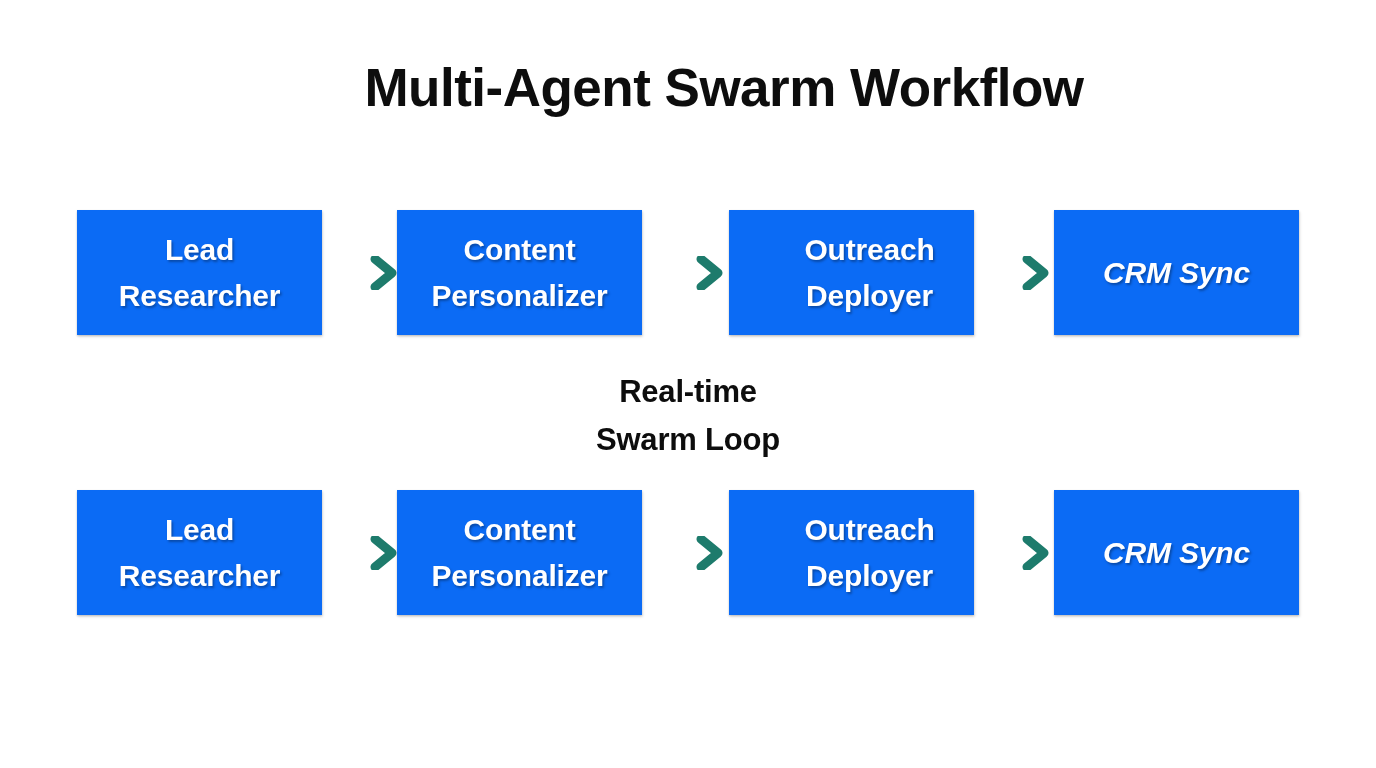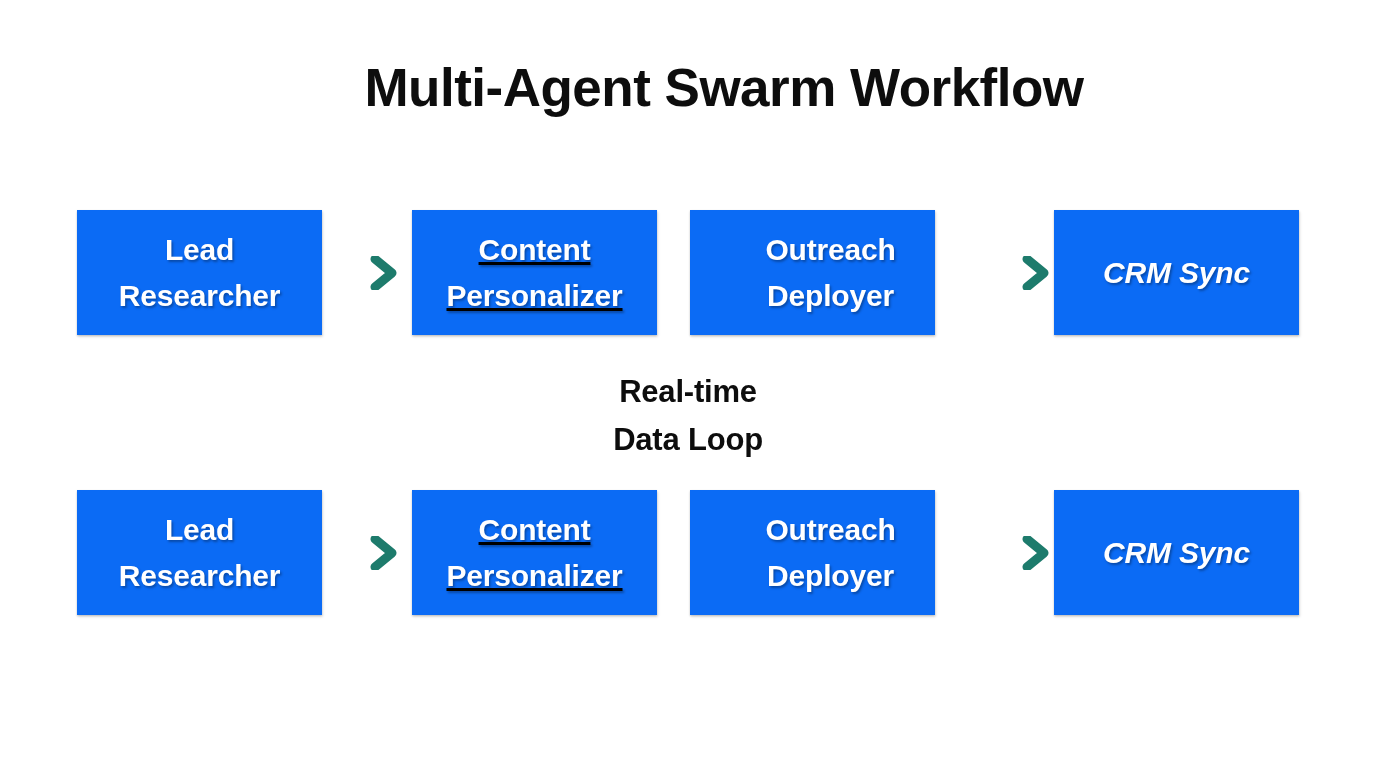--- a/index.html
+++ b/index.html
@@ -70,22 +70,22 @@
     font-weight: 700;
     line-height: 1.52;
     text-align: center;
     letter-spacing: -0.2px;
     text-shadow: 1.5px 2px 2.5px rgba(0,0,0,0.32);
     white-space: pre-line;
     padding: 0 6px;
   }
 
   .node-pos-0 { left: 77px;   }
-  .node-pos-1 { left: 412px; text-decoration: underline;  }
-  .node-pos-2 { left: 690px; padding-left: 36px;  }
+  .node-pos-1 { left: 397px;  }
+  .node-pos-2 { left: 729px; padding-left: 36px;  }
   .node-pos-3 { left: 1054px; font-style: italic; }
 
   
   .arrow {
     position: absolute;
     top: 46px;
     width: 82px;
     height: 34px;
     pointer-events: none;
   }
@@ -176,21 +176,21 @@
       </svg>
     </div>
 
     <div class="node node-pos-3">
       <span class="node-label">CRM Sync</span>
     </div>
 
   </div>
 
   <div class="loop-label">Real-time
-Data Loop</div>
+Swarm Loop</div>
 
   <div class="flow-row" id="row-bottom">
 
     <div class="node node-pos-0">
       <span class="node-label">Lead
 Researcher</span>
     </div>
 
     <div class="arrow arrow-pos-0">
       <svg viewBox="0 0 82 34" xmlns="http://www.w3.org/2000/svg">

